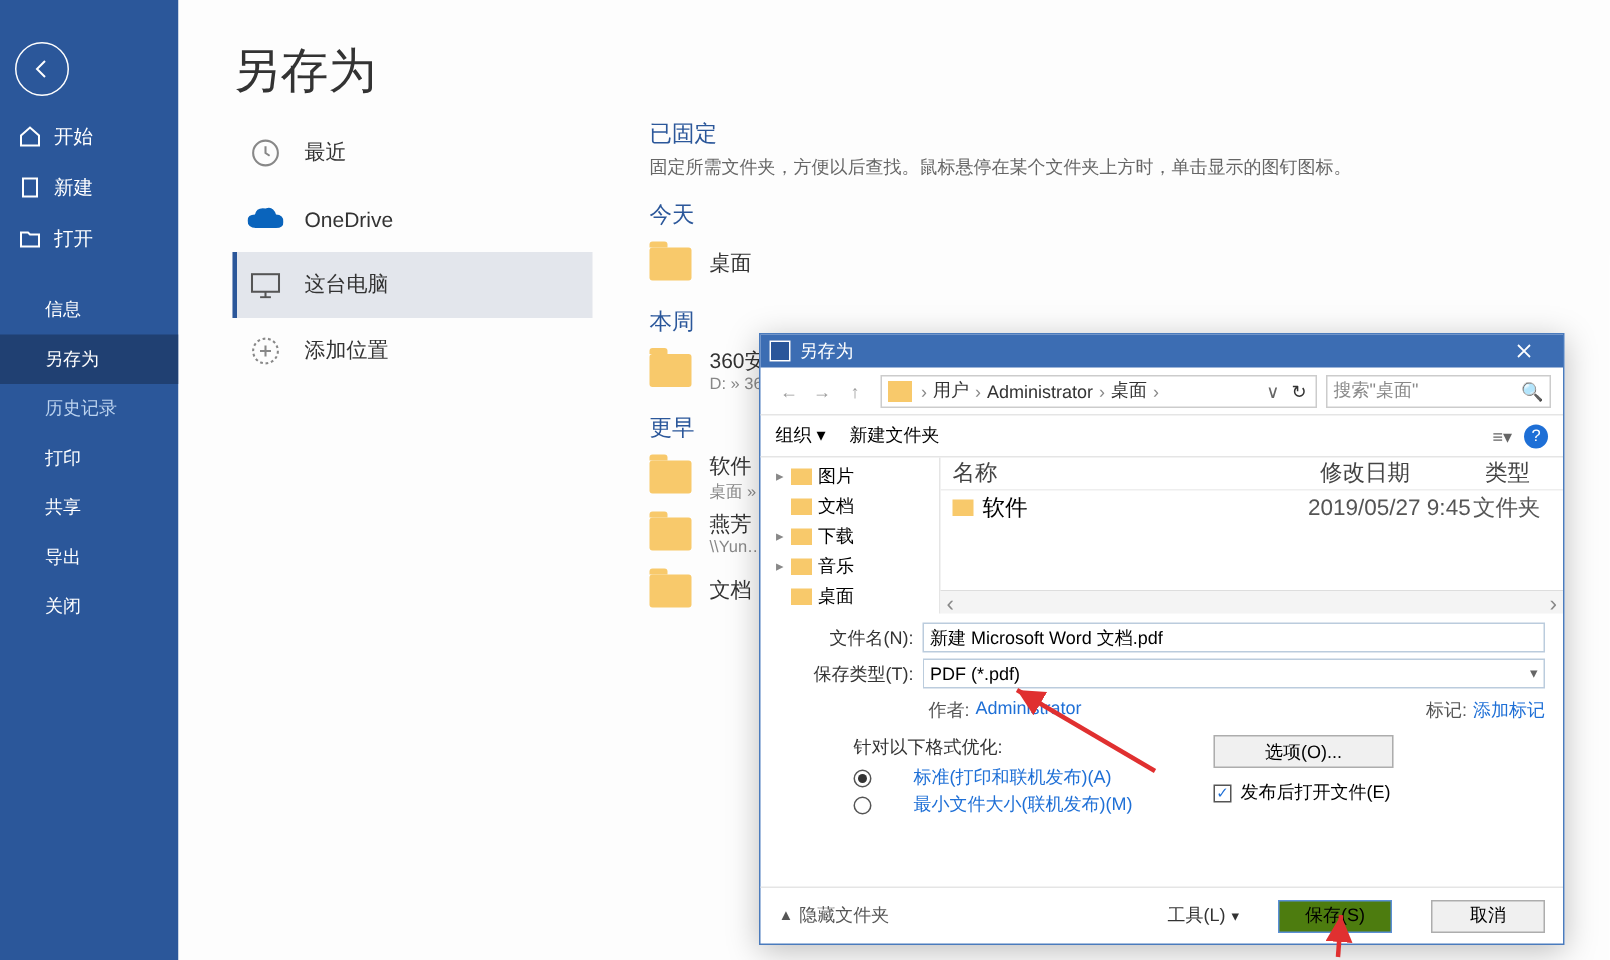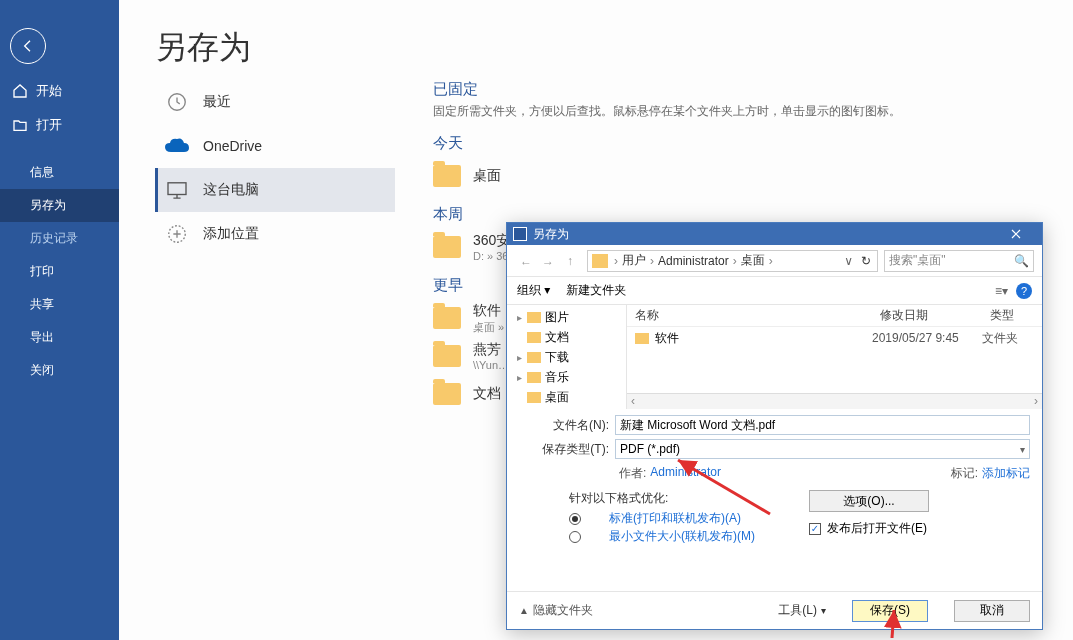--- a/index.html
+++ b/index.html
@@ -48,21 +48,21 @@
 .dlg-toolbar { height:28px; display:flex; align-items:center; padding:0 10px; font-size:12px; border-bottom:1px solid #e5e5e5; }
 .dlg-toolbar .tb { margin-right:16px; cursor:pointer; }
 .dlg-toolbar .right { margin-left:auto; display:flex; align-items:center; gap:8px; }
 .help { width:16px; height:16px; border-radius:50%; background:#1e6fd6; color:#fff; font-size:11px; display:flex; align-items:center; justify-content:center; }
 
 .dlg-body { display:flex; height:104px; }
 .tree { width:120px; border-right:1px solid #e5e5e5; overflow:auto; font-size:12px; padding:2px 0; }
 .tree-item { display:flex; align-items:center; height:20px; padding-left:10px; }
 .tree-item .exp { width:10px; color:#888; font-size:10px; }
 .tree-item .ti { width:14px; height:11px; background:#f8c96b; margin-right:4px; }
-.files { flex:1; font-size:12px; position:relative; }
+.files { flex:1; font-size:15px; position:relative; }
 .files-head { display:flex; height:22px; align-items:center; color:#444; border-bottom:1px solid #eee; }
 .files-head div { padding:0 8px; }
 .fh-name { flex:1; }
 .fh-date { width:110px; }
 .fh-type { width:60px; }
 .file-row { display:flex; height:22px; align-items:center; }
 .file-row .fr-icon { width:14px; height:11px; background:#f8c96b; margin:0 6px 0 8px; }
 .file-row .fr-name { flex:1; }
 .file-row .fr-date { width:110px; color:#555; }
 .file-row .fr-type { width:60px; color:#555; }
@@ -91,21 +91,21 @@
 .chk-row { display:flex; align-items:center; font-size:12px; }
 .chk { width:12px; height:12px; border:1px solid #555; margin-right:6px; display:flex; align-items:center; justify-content:center; color:#1e6fd6; font-size:10px; }
 
 .dlg-foot { margin-top:auto; height:38px; border-top:1px solid #e5e5e5; display:flex; align-items:center; padding:0 12px; font-size:12px; }
 .hide-toggle { display:flex; align-items:center; color:#555; cursor:pointer; }
 .hide-toggle .tri { margin-right:4px; font-size:10px; }
 .foot-right { margin-left:auto; display:flex; align-items:center; gap:26px; }
 .tools { display:flex; align-items:center; color:#333; cursor:pointer; }
 .tools .chev { margin-left:4px; font-size:10px; }
 .fbtn { width:76px; height:22px; border:1px solid #adadad; background:#f0f0f0; display:flex; align-items:center; justify-content:center; cursor:pointer; }
-.fbtn.primary { border-color:#5a8fd6; background:#fef9c3; }
+.fbtn.primary { border-color:#5a8fd6; background:#4d7c0f; }
 
 .arrow { position:absolute; pointer-events:none; }
 .arrow svg { overflow:visible; }
 .gray { color:#777; }
 </style>
 </head>
 <body>
 
 <div class="titlebar">
   <span>新建 Microsoft Word 文档.docx</span>
@@ -117,20 +117,26 @@
   <div class="back-btn">
     <svg viewBox="0 0 24 24">
         <path d="M15 4 L7 12 L15 20"></path>
       </svg>
   </div>
   <div class="nav-item">
     <svg class="nav-icon" viewBox="0 0 24 24" fill="none" stroke="#fff" stroke-width="2">
         <path d="M3 11 L12 3 L21 11 V21 H3 Z"></path>
       </svg>
     <span>开始</span>
+  </div>
+  <div class="nav-item">
+    <svg class="nav-icon" viewBox="0 0 24 24" fill="none" stroke="#fff" stroke-width="2">
+        <rect x="5" y="3" width="14" height="18"></rect>
+      </svg>
+    <span>新建</span>
   </div>
   <div class="nav-item">
     <svg class="nav-icon" viewBox="0 0 24 24" fill="none" stroke="#fff" stroke-width="2">
         <path d="M3 6 H10 L12 8 H21 V20 H3 Z"></path>
       </svg>
     <span>打开</span>
   </div>
   <div style="height:14px"></div>
   <div class="nav-item sub">
       <span>信息</span>

